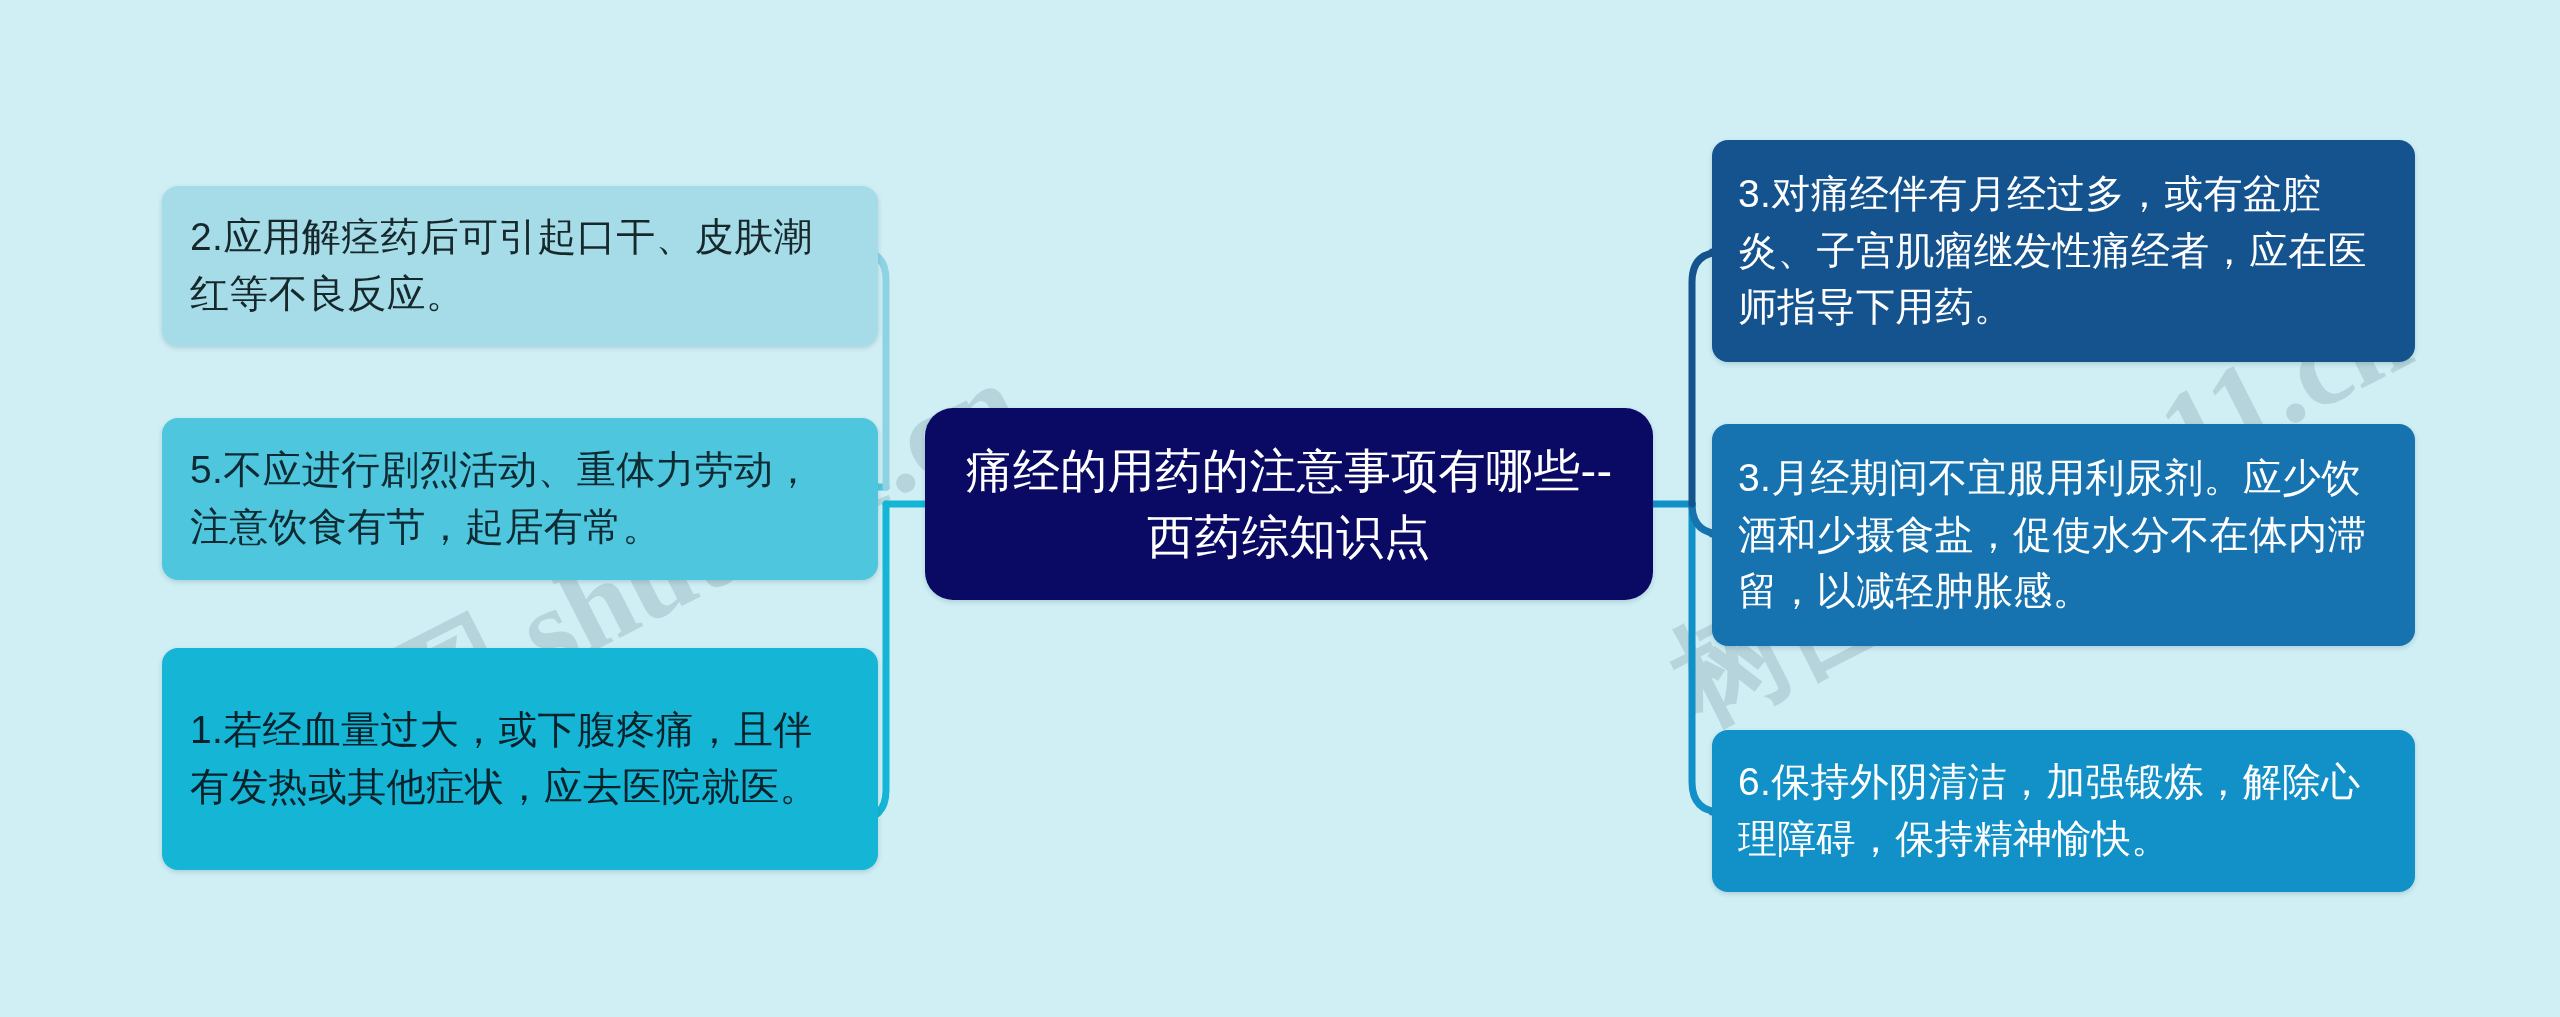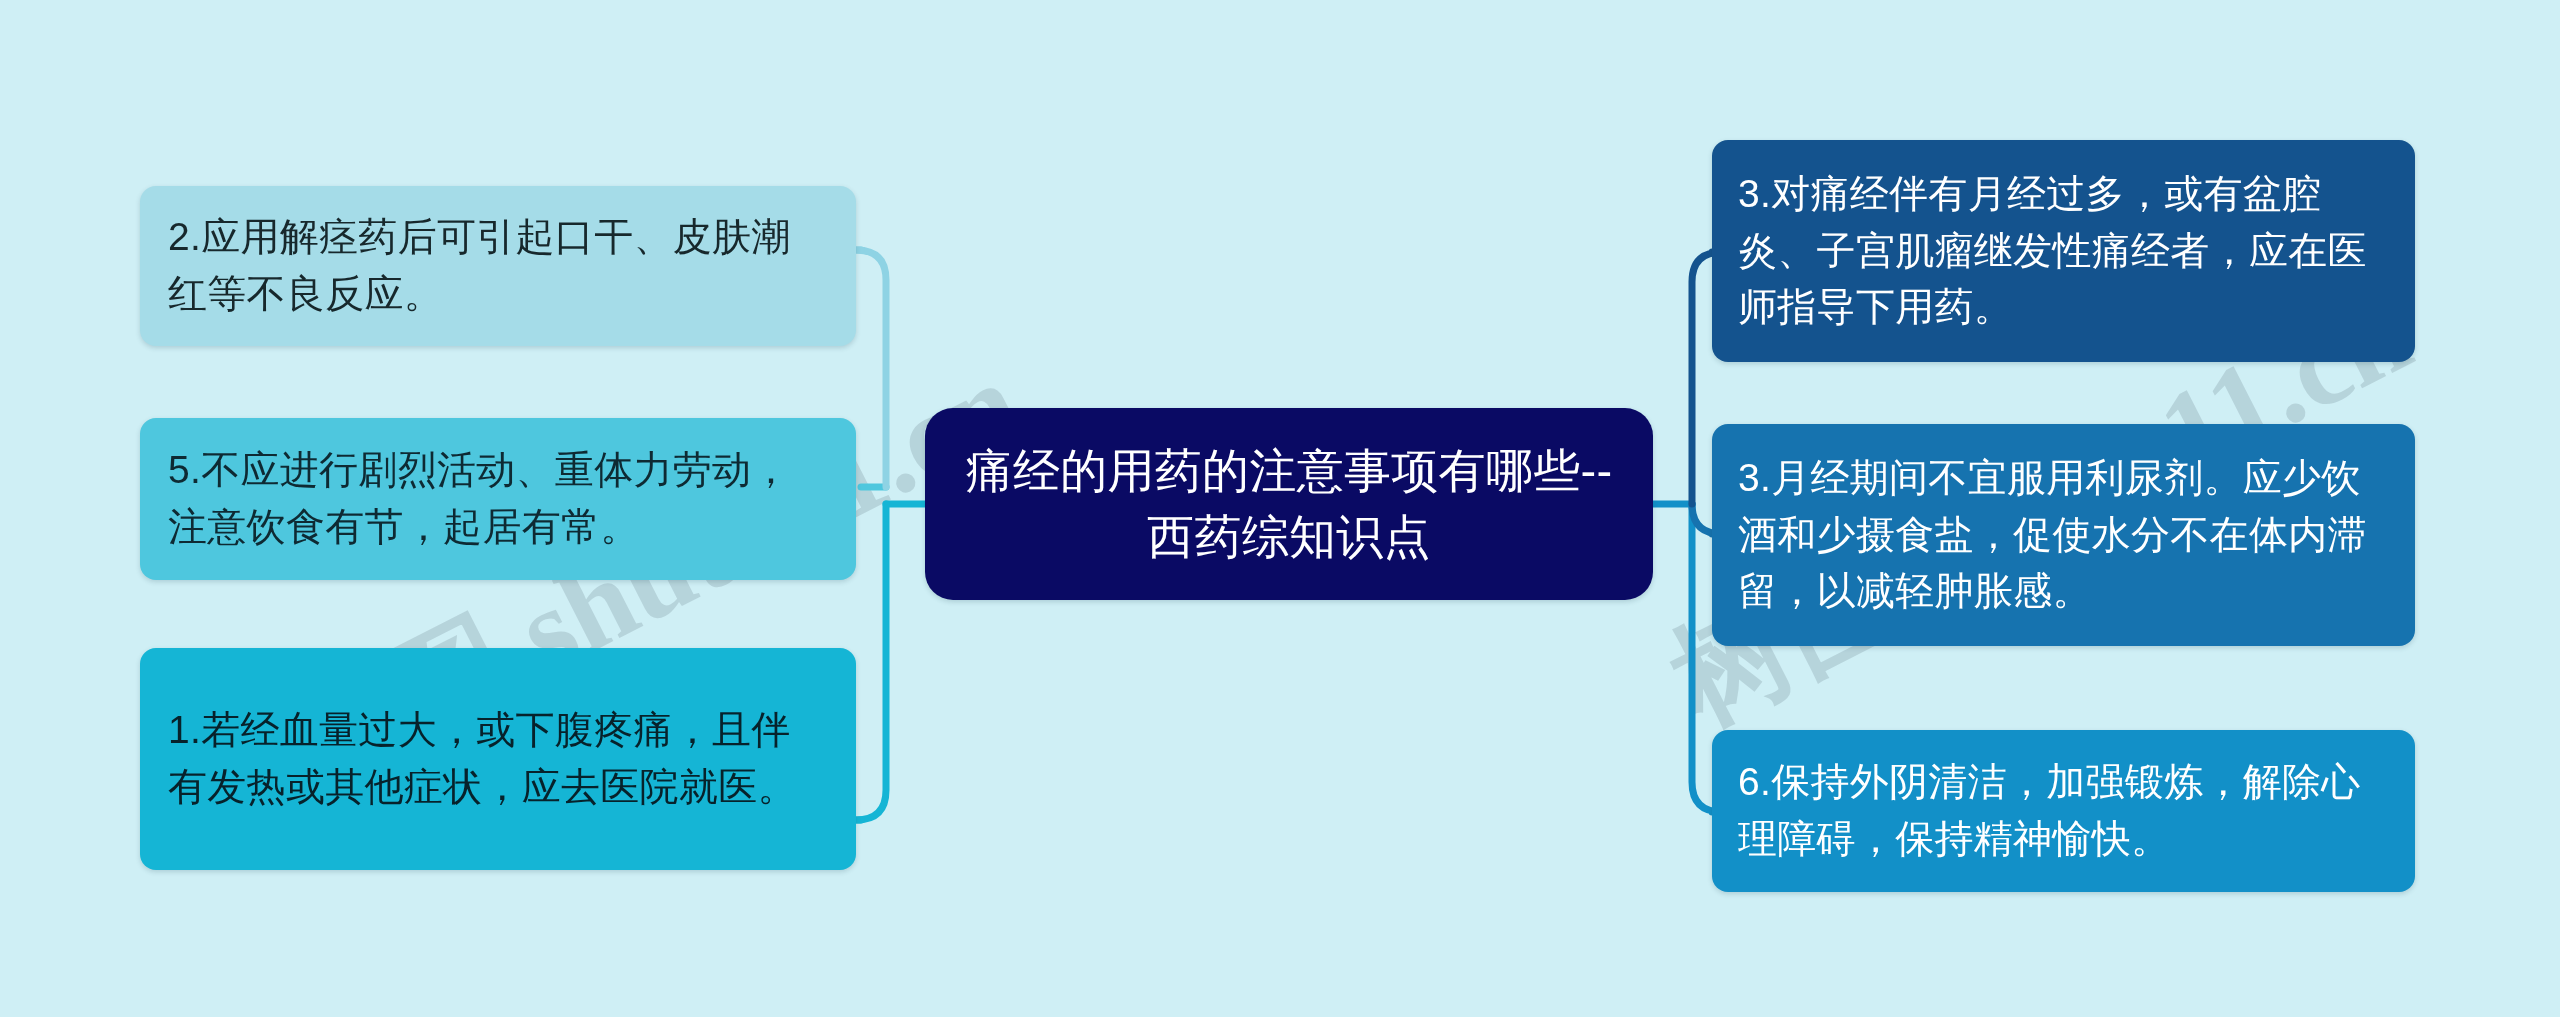--- a/index.html
+++ b/index.html
@@ -91,21 +91,21 @@
   #node-center .node-text {
     color: #ffffff;
     font-size: 47px;
     text-align: center;
     padding: 0 26px;
     line-height: 1.40;
   }
 
   
   .node-left {
-    left: 140px;
+    left: 162px;
     width: 716px;
     padding: 0 28px;
   }
   .node-left .node-text {
     font-size: 39px;
     text-align: left;
   }
 
   #node-left-2 {
     top: 186px;

